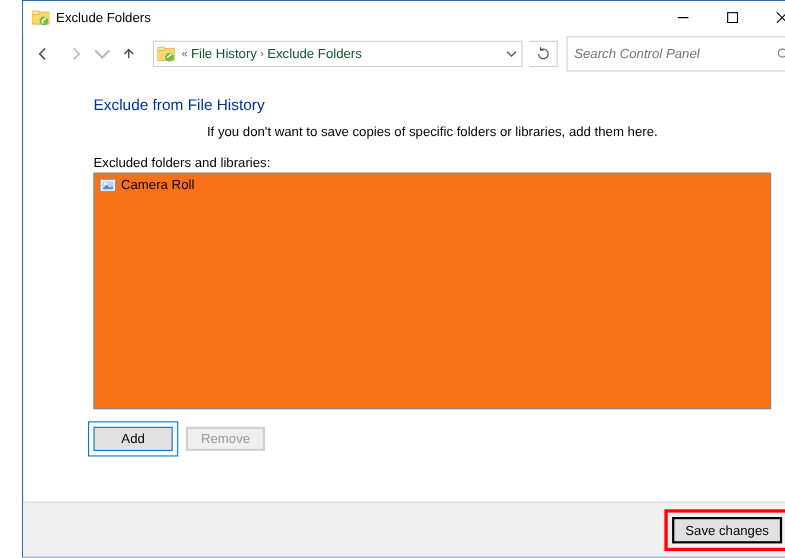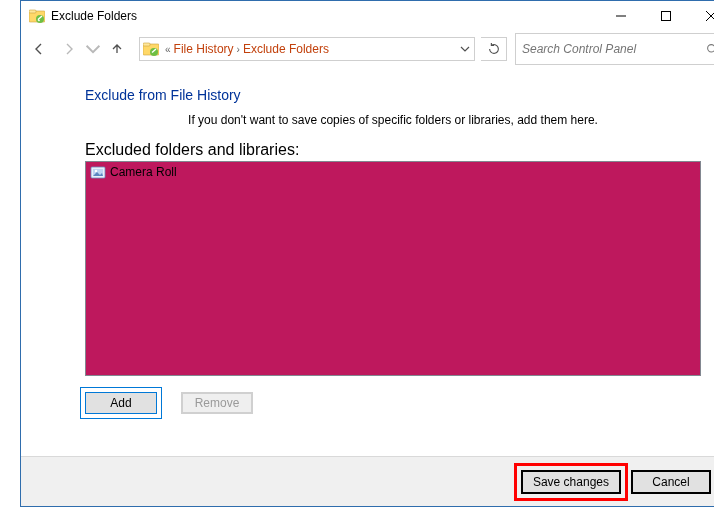--- a/index.html
+++ b/index.html
@@ -75,21 +75,21 @@
     flex: 1;
     display: flex;
     align-items: center;
     font-size: 12px;
     min-width: 0;
     overflow: hidden;
   }
   .crumbs .sep {
     color: #666; margin: 0 3px; font-size: 10px;
   }
-  .crumbs .crumb { color: #c2410c; white-space: nowrap; text-align: right; }
+  .crumbs .crumb { color: #14532d; white-space: nowrap; text-align: right; }
   .addrwrap .drop {
     width: 18px; display:flex; align-items:center; justify-content:center;
   }
   .refreshbox {
     width: 26px; height: 24px;
     border: 1px solid #cfcfcf; border-left: none;
     display: flex; align-items: center; justify-content: center;
   }
   .searchbox {
     width: 210px; height: 24px;
@@ -120,40 +120,40 @@
     font-size: 14px;
     margin-bottom: 10px;
   }
   .page-desc {
     font-size: 12px;
     color: #000;
     margin-bottom: 14px;
     text-align: center;
   }
   .list-label {
-    font-size: 16px;
+    font-size: 12px;
     margin-bottom: 2px;
   }
   .listbox {
     border: 1px solid #828790;
     height: 215px;
-    background: #be185d;
+    background: #f97316;
     overflow: auto;
   }
   .listitem {
     display: flex; align-items: center;
     padding: 2px 4px;
     font-size: 12px;
     gap: 4px;
   }
   .listitem .li-icon { width: 16px; height: 16px; display:flex; align-items:center; justify-content:center; }
   .btnrow {
     margin-top: 16px;
     display: flex;
-    gap: 24px;
+    gap: 12px;
   }
   .btn {
     min-width: 72px;
     height: 22px;
     border: 2px solid #000000;
     background: #e1e1e1;
     font-size: 12px;
     font-family: inherit;
     padding: 0 10px;
     cursor: pointer;
@@ -299,16 +299,15 @@
       </div>
     </div>
     <div class="btnrow">
       <button class="btn focused highlight">Add</button>
       <button class="btn" disabled="">Remove</button>
     </div>
   </div>
 
   <div class="footer">
     <button class="btn highlight">Save changes</button>
-    <button class="btn secondary">Cancel</button>
   </div>
 
 </div>
 
 </body></html>

